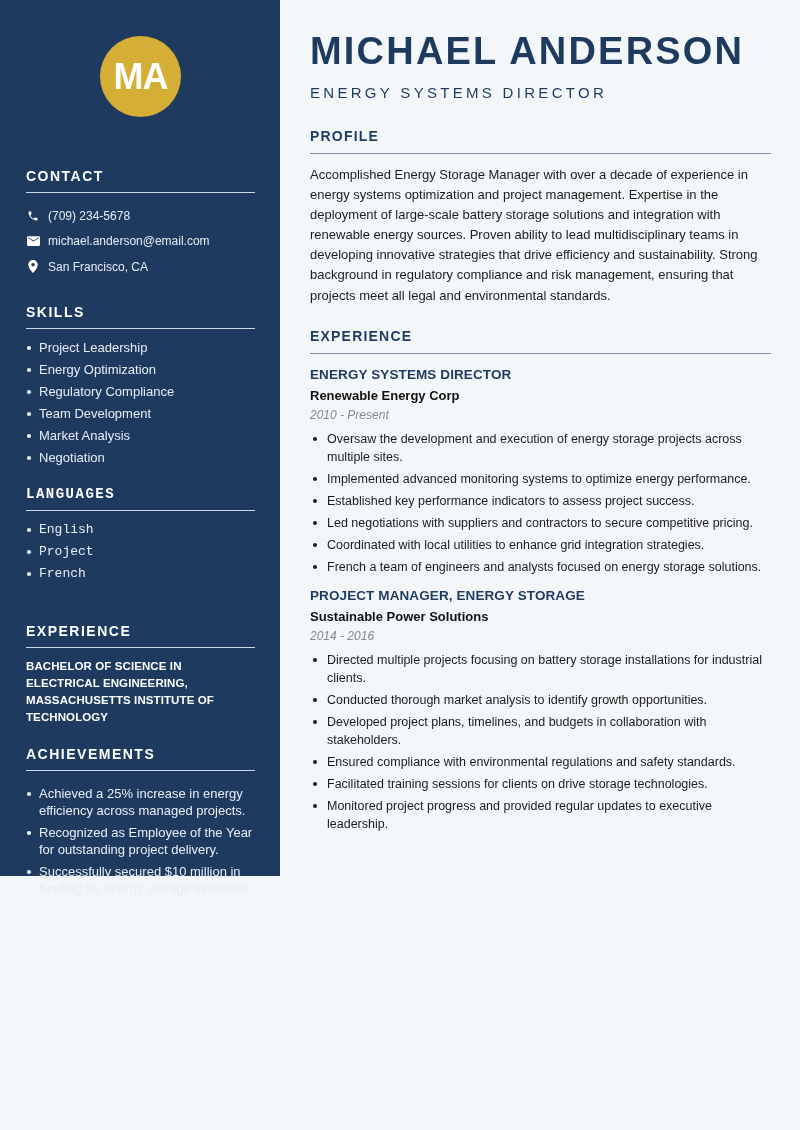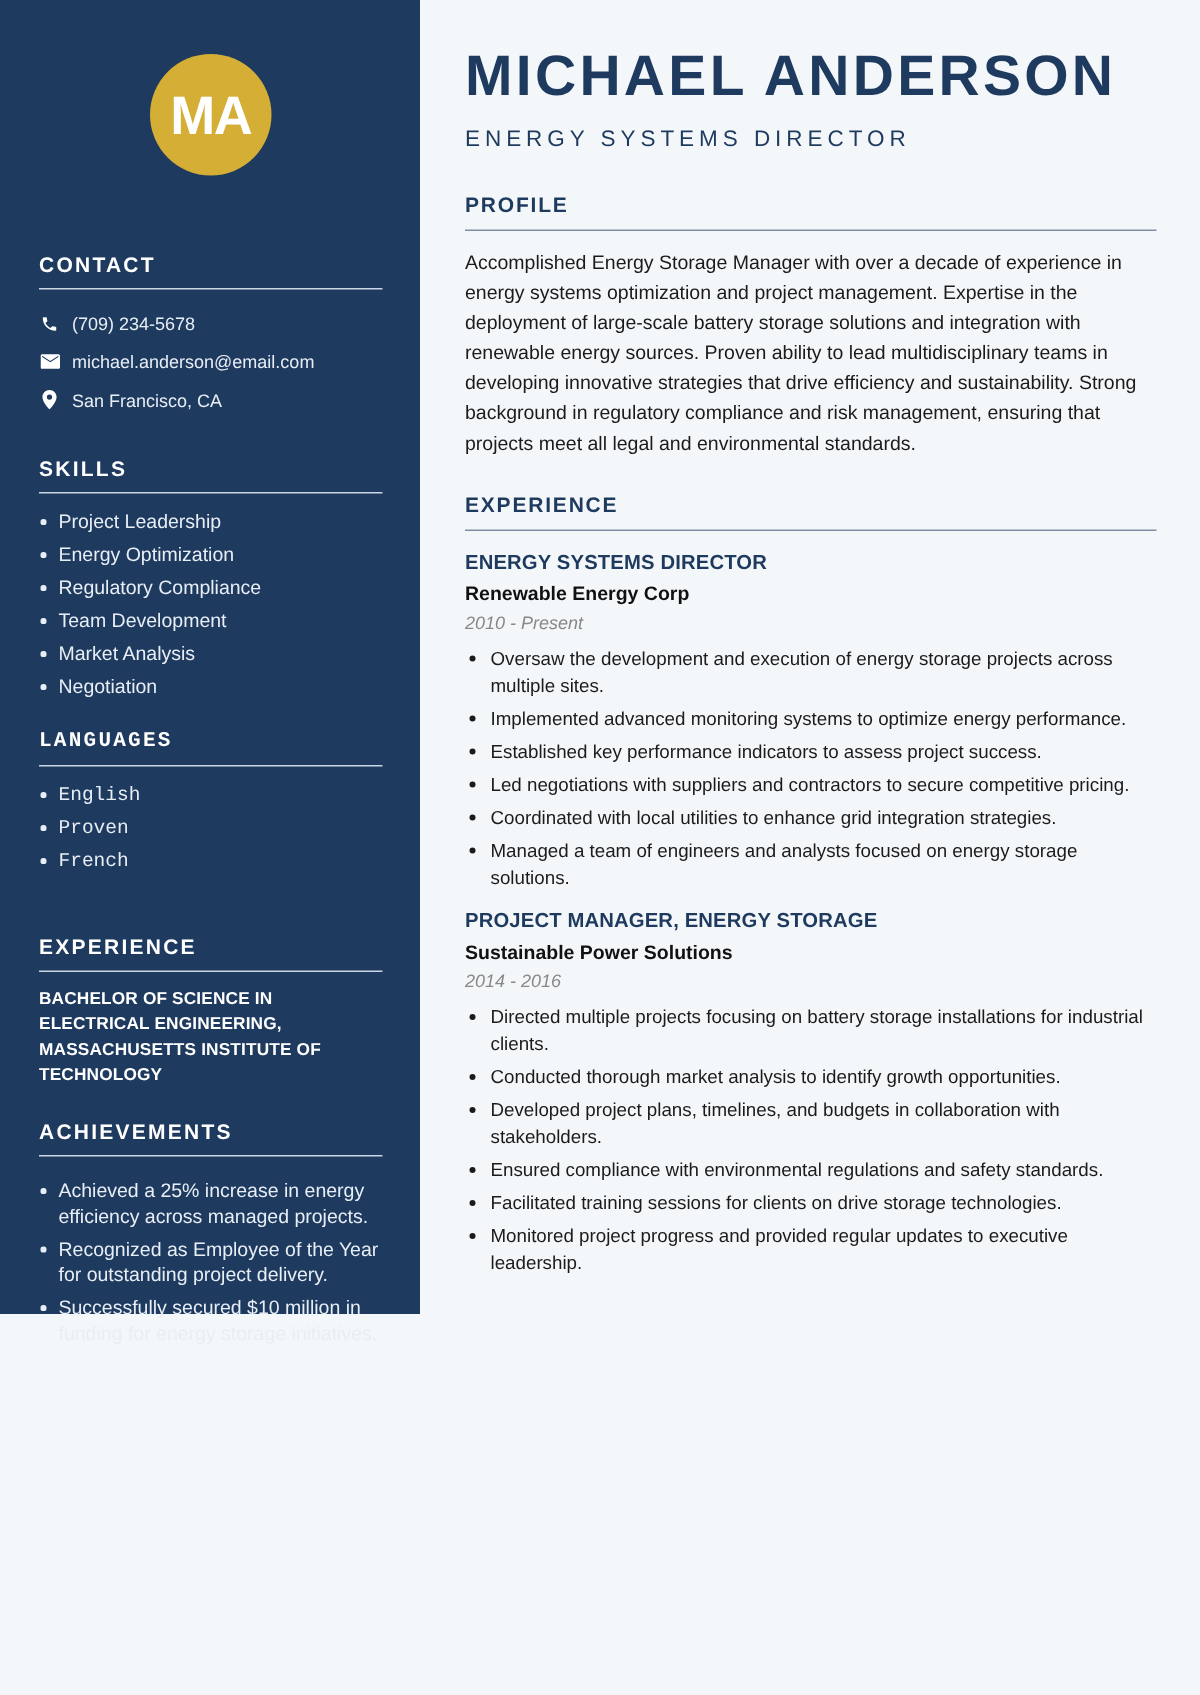--- a/index.html
+++ b/index.html
@@ -125,21 +125,21 @@
       <li>Team Development</li>
       <li>Market Analysis</li>
       <li>Negotiation</li>
     </ul>
   </section>
 
   <section class="s-section" style="top:486px;font-family:Liberation Mono, monospace;">
     <h2 class="s-title">LANGUAGES</h2>
     <ul class="s-list">
       <li>English</li>
-      <li>Proven</li>
+      <li>Project</li>
       <li>French</li>
     </ul>
   </section>
 
   <section class="s-section" style="top:623px;">
     <h2 class="s-title">EXPERIENCE</h2>
     <p class="edu">BACHELOR OF SCIENCE IN ELECTRICAL ENGINEERING, MASSACHUSETTS INSTITUTE OF TECHNOLOGY</p>
   </section>
 
   <section class="s-section" style="top:746px;">
@@ -167,21 +167,21 @@
     <div>
       <div class="job-title">ENERGY SYSTEMS DIRECTOR</div>
       <div class="company">Renewable Energy Corp</div>
       <div class="dates">2010 - Present</div>
       <ul class="m-list">
         <li>Oversaw the development and execution of energy storage projects across multiple sites.</li>
         <li>Implemented advanced monitoring systems to optimize energy performance.</li>
         <li>Established key performance indicators to assess project success.</li>
         <li>Led negotiations with suppliers and contractors to secure competitive pricing.</li>
         <li>Coordinated with local utilities to enhance grid integration strategies.</li>
-        <li>Managed a team of engineers and analysts focused on energy storage solutions.</li>
+        <li>French a team of engineers and analysts focused on energy storage solutions.</li>
       </ul>
     </div>
 
     <div style="margin-top:12px;">
       <div class="job-title">PROJECT MANAGER, ENERGY STORAGE</div>
       <div class="company">Sustainable Power Solutions</div>
       <div class="dates">2014 - 2016</div>
       <ul class="m-list">
         <li>Directed multiple projects focusing on battery storage installations for industrial clients.</li>
         <li>Conducted thorough market analysis to identify growth opportunities.</li>

